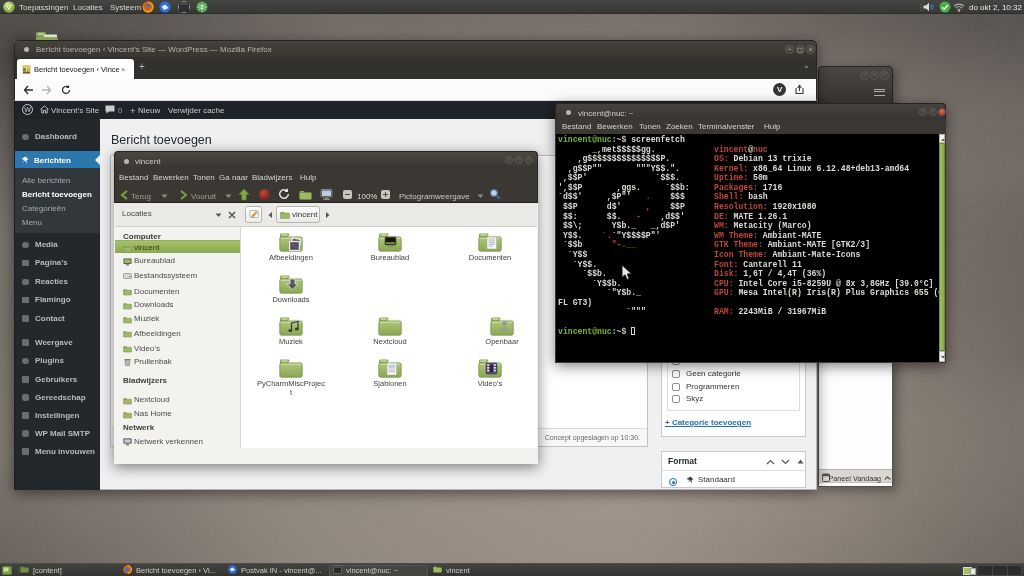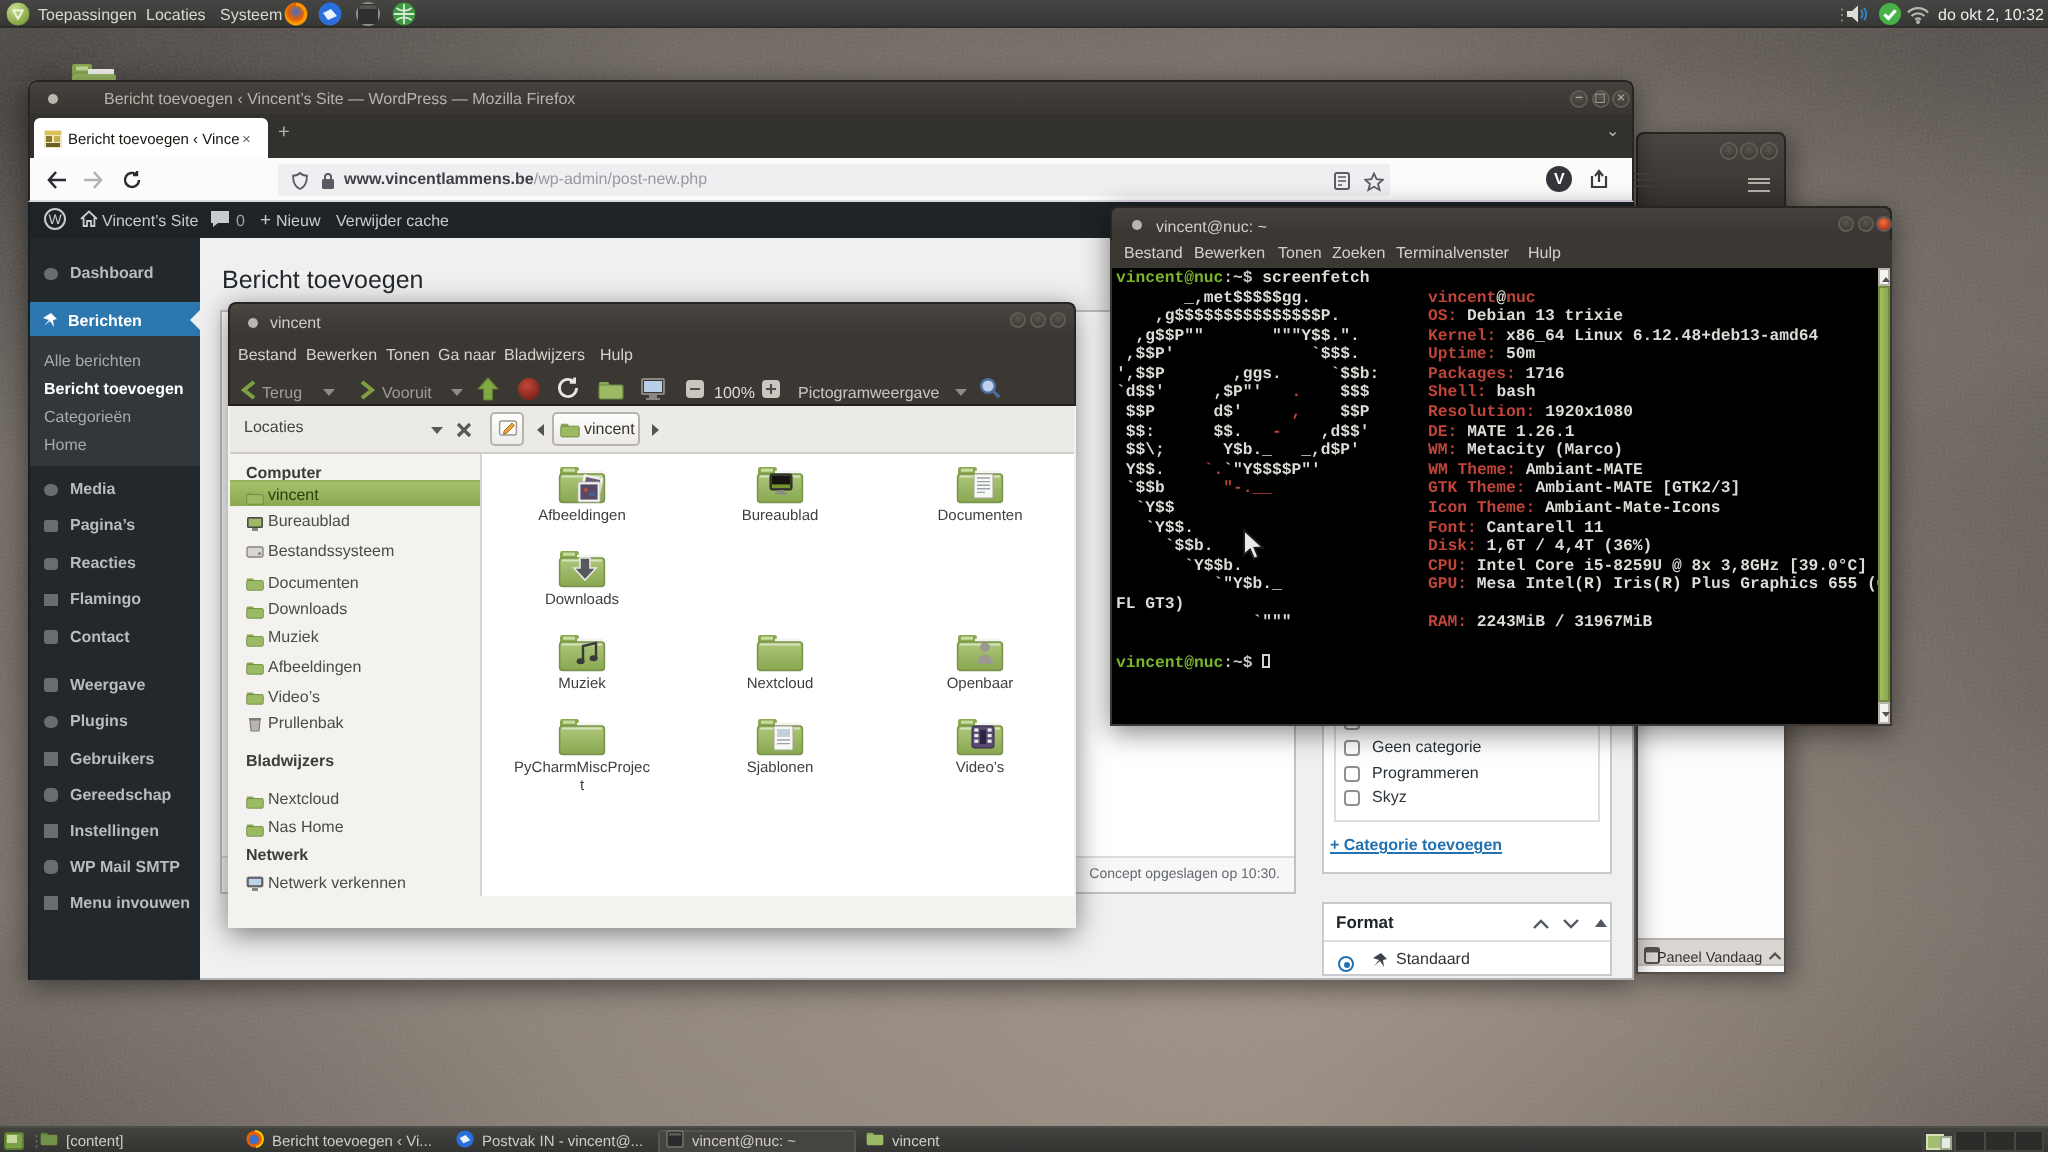--- a/index.html
+++ b/index.html
@@ -169,21 +169,21 @@
       </svg>
       <span class="abs" style="left:10px;top:3.5px;font-size:7.2px;color:#38342f;white-space:nowrap">Paneel Vandaag</span>
       <svg class="abs" style="left:65px;top:6px" width="7" height="4">
         <path d="M0.8 3.5 L3.5 0.8 L6.2 3.5" stroke="#55524d" stroke-width="1.1" fill="none"></path>
       </svg>
     </div>
   </div>
 <div id="ff" class="win">
     <div class="tbar">
       <div class="tdot" style="left:9px"></div>
-      <span class="abs" style="left:37px;top:4px;color:#b7b2ac">Bericht toevoegen ‹ Vincent’s Site — WordPress — Mozilla Firefox</span>
+      <span class="abs" style="left:21px;top:4px;color:#b7b2ac">Bericht toevoegen ‹ Vincent’s Site — WordPress — Mozilla Firefox</span>
       <div class="wbtn" style="left:770px">
         <i>−</i>
       </div>
       <div class="wbtn" style="left:780.5px">
         <i>◻</i>
       </div>
       <div class="wbtn" style="left:791px">
         <i>×</i>
       </div>
     </div>
@@ -205,37 +205,20 @@
     <div class="navbar">
       <svg class="abs" style="left:8px;top:6px" width="11" height="10" viewBox="0 0 11 10">
         <path d="M5 1 L1.5 5 L5 9 M1.5 5 H10" stroke="#2b2b31" stroke-width="1.3" fill="none"></path>
       </svg>
       <svg class="abs" style="left:26px;top:6px" width="11" height="10" viewBox="0 0 11 10">
         <path d="M6 1 L9.5 5 L6 9 M9.5 5 H1" stroke="#b4b4b8" stroke-width="1.3" fill="none"></path>
       </svg>
       <svg class="abs" style="left:46px;top:6px" width="10" height="10" viewBox="0 0 10 10">
         <path d="M8.5 5 a3.5 3.5 0 1 1 -1-2.5 M7.5 0.5 v2 h-2" stroke="#2b2b31" stroke-width="1.2" fill="none"></path>
       </svg>
-      <div class="urlf">
-        <svg class="abs" style="left:7px;top:4px" width="8" height="9" viewBox="0 0 8 9">
-          <path d="M4 0.5 C5 1.5 6.5 1.8 7.5 1.8 C7.5 5.5 6.5 7.5 4 8.5 C1.5 7.5 0.5 5.5 0.5 1.8 C1.5 1.8 3 1.5 4 0.5 Z" fill="none" stroke="#5b5b66" stroke-width="0.9"></path>
-        </svg>
-        <svg class="abs" style="left:21px;top:4px" width="8" height="9" viewBox="0 0 8 9">
-          <rect x="1" y="3.5" width="6" height="5" rx="0.8" fill="#5b5b66"></rect>
-          <path d="M2.5 3.5 V2.5 a1.5 1.5 0 0 1 3 0 V3.5" stroke="#5b5b66" fill="none"></path>
-        </svg>
-        <span class="abs" style="left:33px"><b style="color:#403f47;font-weight:bold">www.vincentlammens.be</b><span style="color:#9b98a0">/wp-admin/post-new.php</span></span>
-        <svg class="abs" style="left:528px;top:4px" width="8" height="9">
-          <rect x="0.5" y="0.5" width="7" height="8" rx="1" fill="none" stroke="#5b5b66"></rect>
-          <path d="M2 2.5 h4 M2 4.5 h4 M2 6.5 h2" stroke="#5b5b66" stroke-width="0.8"></path>
-        </svg>
-        <svg class="abs" style="left:543px;top:3.5px" width="10" height="10" viewBox="0 0 10 10">
-          <path d="M5 0.8 L6.3 3.6 L9.4 3.9 L7 6 L7.8 9 L5 7.4 L2.2 9 L3 6 L0.6 3.9 L3.7 3.6 Z" fill="none" stroke="#5b5b66" stroke-width="0.9"></path>
-        </svg>
-      </div>
       <div class="abs" style="left:758px;top:4px;width:13px;height:13px;border-radius:50%;background:#35353c"></div>
       <span class="abs" style="left:762px;top:6px;color:#fff;font-size:8px;font-weight:bold">V</span>
       <svg class="abs" style="left:779px;top:5px" width="11" height="11" viewBox="0 0 11 11">
         <path d="M2 4 v5.5 h7 V4 M3.5 4 L5.5 1.5 L7.5 4 M5.5 2 v5" stroke="#3b3b41" stroke-width="1.1" fill="none"></path>
       </svg>
       <svg class="abs" style="left:802px;top:6.5px" width="10" height="8">
         <path d="M0 1 h10 M0 4 h10 M0 7 h10" stroke="#3b3b41" stroke-width="1.1"></path>
       </svg>
     </div>
     <div id="adminbar">
@@ -260,21 +243,21 @@
       <div class="abs" style="left:0;top:31.5px;right:0;height:17.5px;background:#2b77ae;color:#fff">
         <svg class="abs" style="left:6px;top:5px" width="8" height="8" viewBox="0 0 8 8">
           <path d="M4.5 0.5 L7.5 3.5 L5.5 4 L6 7.5 L4 4.5 L1 7 L3.5 4 L0.5 3 Z" fill="#fff"></path>
         </svg>
         <span class="abs" style="left:19px;top:5px;font-weight:bold">Berichten</span>
         <div class="abs" style="right:-1px;top:3px;width:0;height:0;border-top:6px solid transparent;border-bottom:6px solid transparent;border-right:6px solid #f0f0f1"></div>
       </div>
       <span class="abs" style="left:7px;top:57px;color:#a7aaad">Alle berichten</span>
       <span class="abs" style="left:7px;top:71px;color:#fff;font-weight:bold">Bericht toevoegen</span>
       <span class="abs" style="left:7px;top:85px;color:#a7aaad">Categorieën</span>
-      <span class="abs" style="left:7px;top:99px;color:#a7aaad">Home</span>
+      <span class="abs" style="left:7px;top:99px;color:#a7aaad">Menu</span>
       <span class="wpitem" style="top:13px">Dashboard<span class="wpico" style="background:#8e9296;border-radius:3px"></span></span>
       <span class="wpitem" style="top:121px">Media<span class="wpico" style="background:#8e9296;border-radius:3px"></span></span>
       <span class="wpitem" style="top:139px">Pagina’s<span class="wpico" style="background:#8e9296;border-radius:1px"></span></span>
       <span class="wpitem" style="top:158px">Reacties<span class="wpico" style="background:#8e9296;border-radius:2px"></span></span>
       <span class="wpitem" style="top:176px">Flamingo<span class="wpico" style="background:#8e9296;border-radius:0px"></span></span>
       <span class="wpitem" style="top:194.5px">Contact<span class="wpico" style="background:#8e9296;border-radius:1.5px"></span></span>
       <span class="wpitem" style="top:218.5px">Weergave<span class="wpico" style="background:#8e9296;border-radius:1.5px"></span></span>
       <span class="wpitem" style="top:237px">Plugins<span class="wpico" style="background:#8e9296;border-radius:3px"></span></span>
       <span class="wpitem" style="top:255.5px">Gebruikers<span class="wpico" style="background:#8e9296;border-radius:0.5px"></span></span>
       <span class="wpitem" style="top:273.5px">Gereedschap<span class="wpico" style="background:#8e9296;border-radius:2.5px"></span></span>
@@ -580,21 +563,21 @@
           </g>
         </svg>
         <div style="margin-top:1px;line-height:8.5px">Muziek</div>
       </div>
       <div class="fitem" style="left:106px;top:89px">
         <svg width="24" height="21" viewBox="0 0 24 21">
           <use href="#folder24"></use>
         </svg>
         <div style="margin-top:1px;line-height:8.5px">Nextcloud</div>
       </div>
-      <div class="fitem" style="left:206px;top:89px">
+      <div class="fitem" style="left:218px;top:89px">
         <svg width="24" height="21" viewBox="0 0 24 21">
           <use href="#folder24"></use>
           <g transform="translate(10,5)">
             <circle cx="4.5" cy="2.6" r="2.4" fill="#9b9890"></circle>
             <path d="M0.5 11 a4 4.6 0 0 1 8 0 Z" fill="#9b9890"></path>
           </g>
         </svg>
         <div style="margin-top:1px;line-height:8.5px">Openbaar</div>
       </div>
       <div class="fitem" style="left:7px;top:131px">

